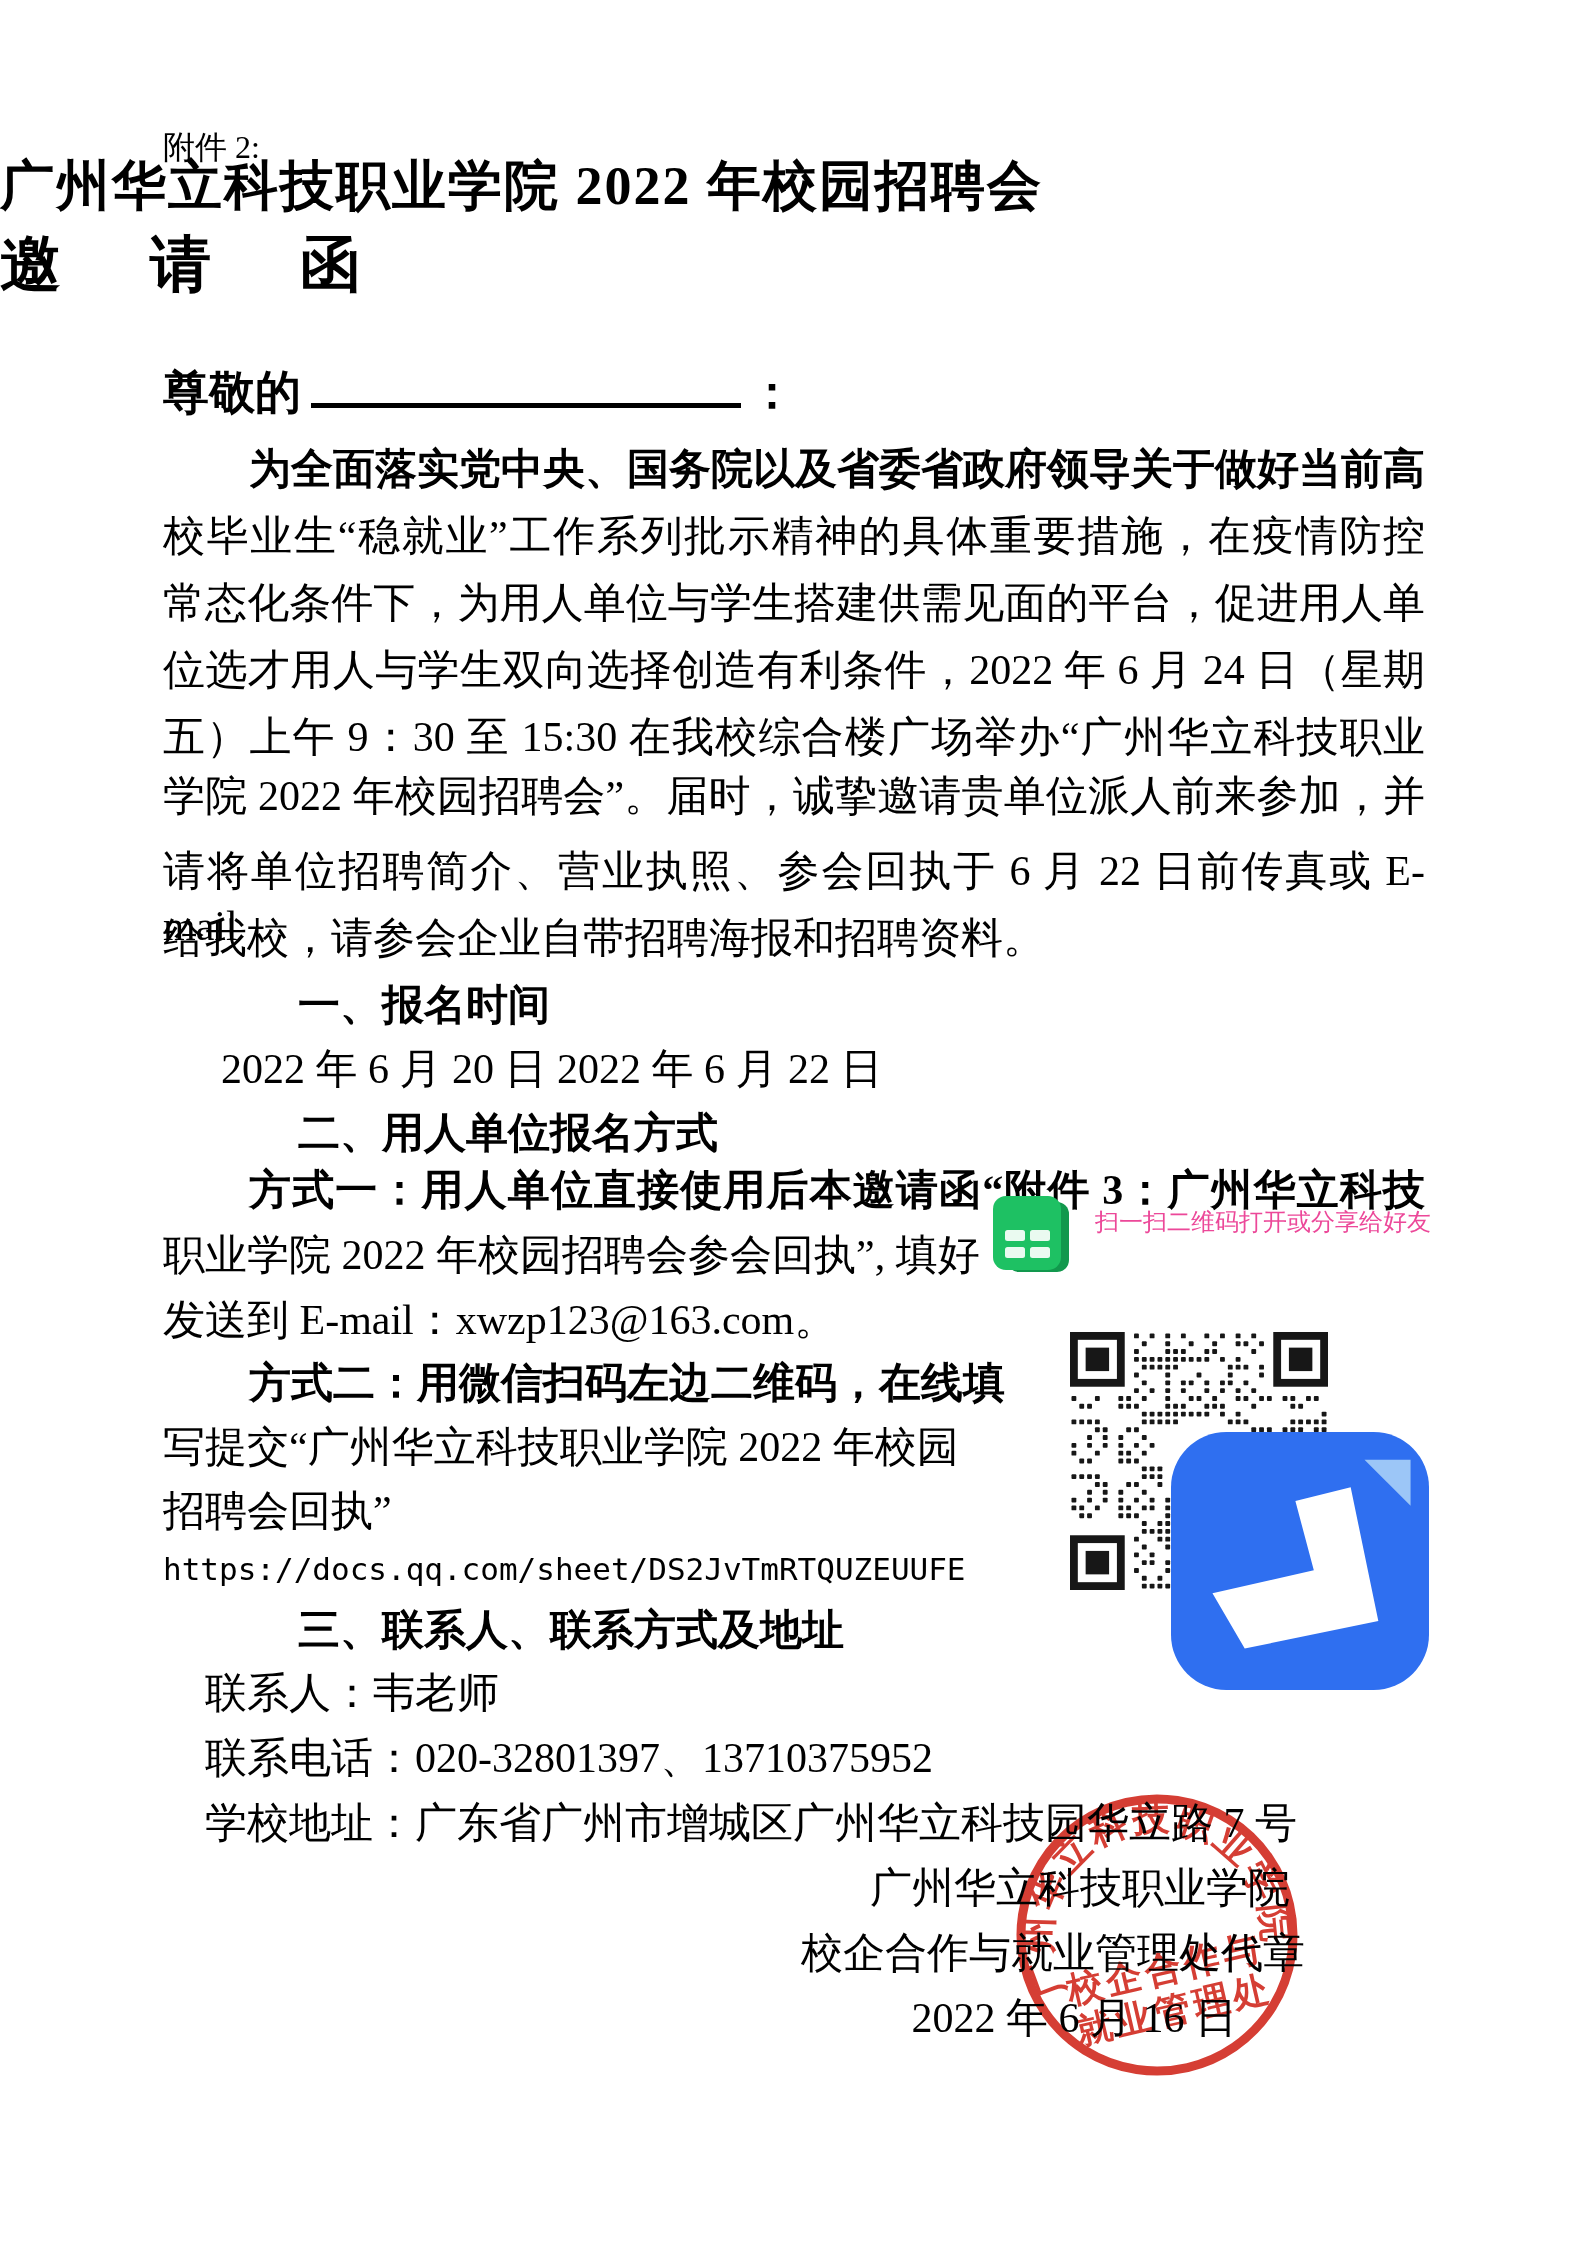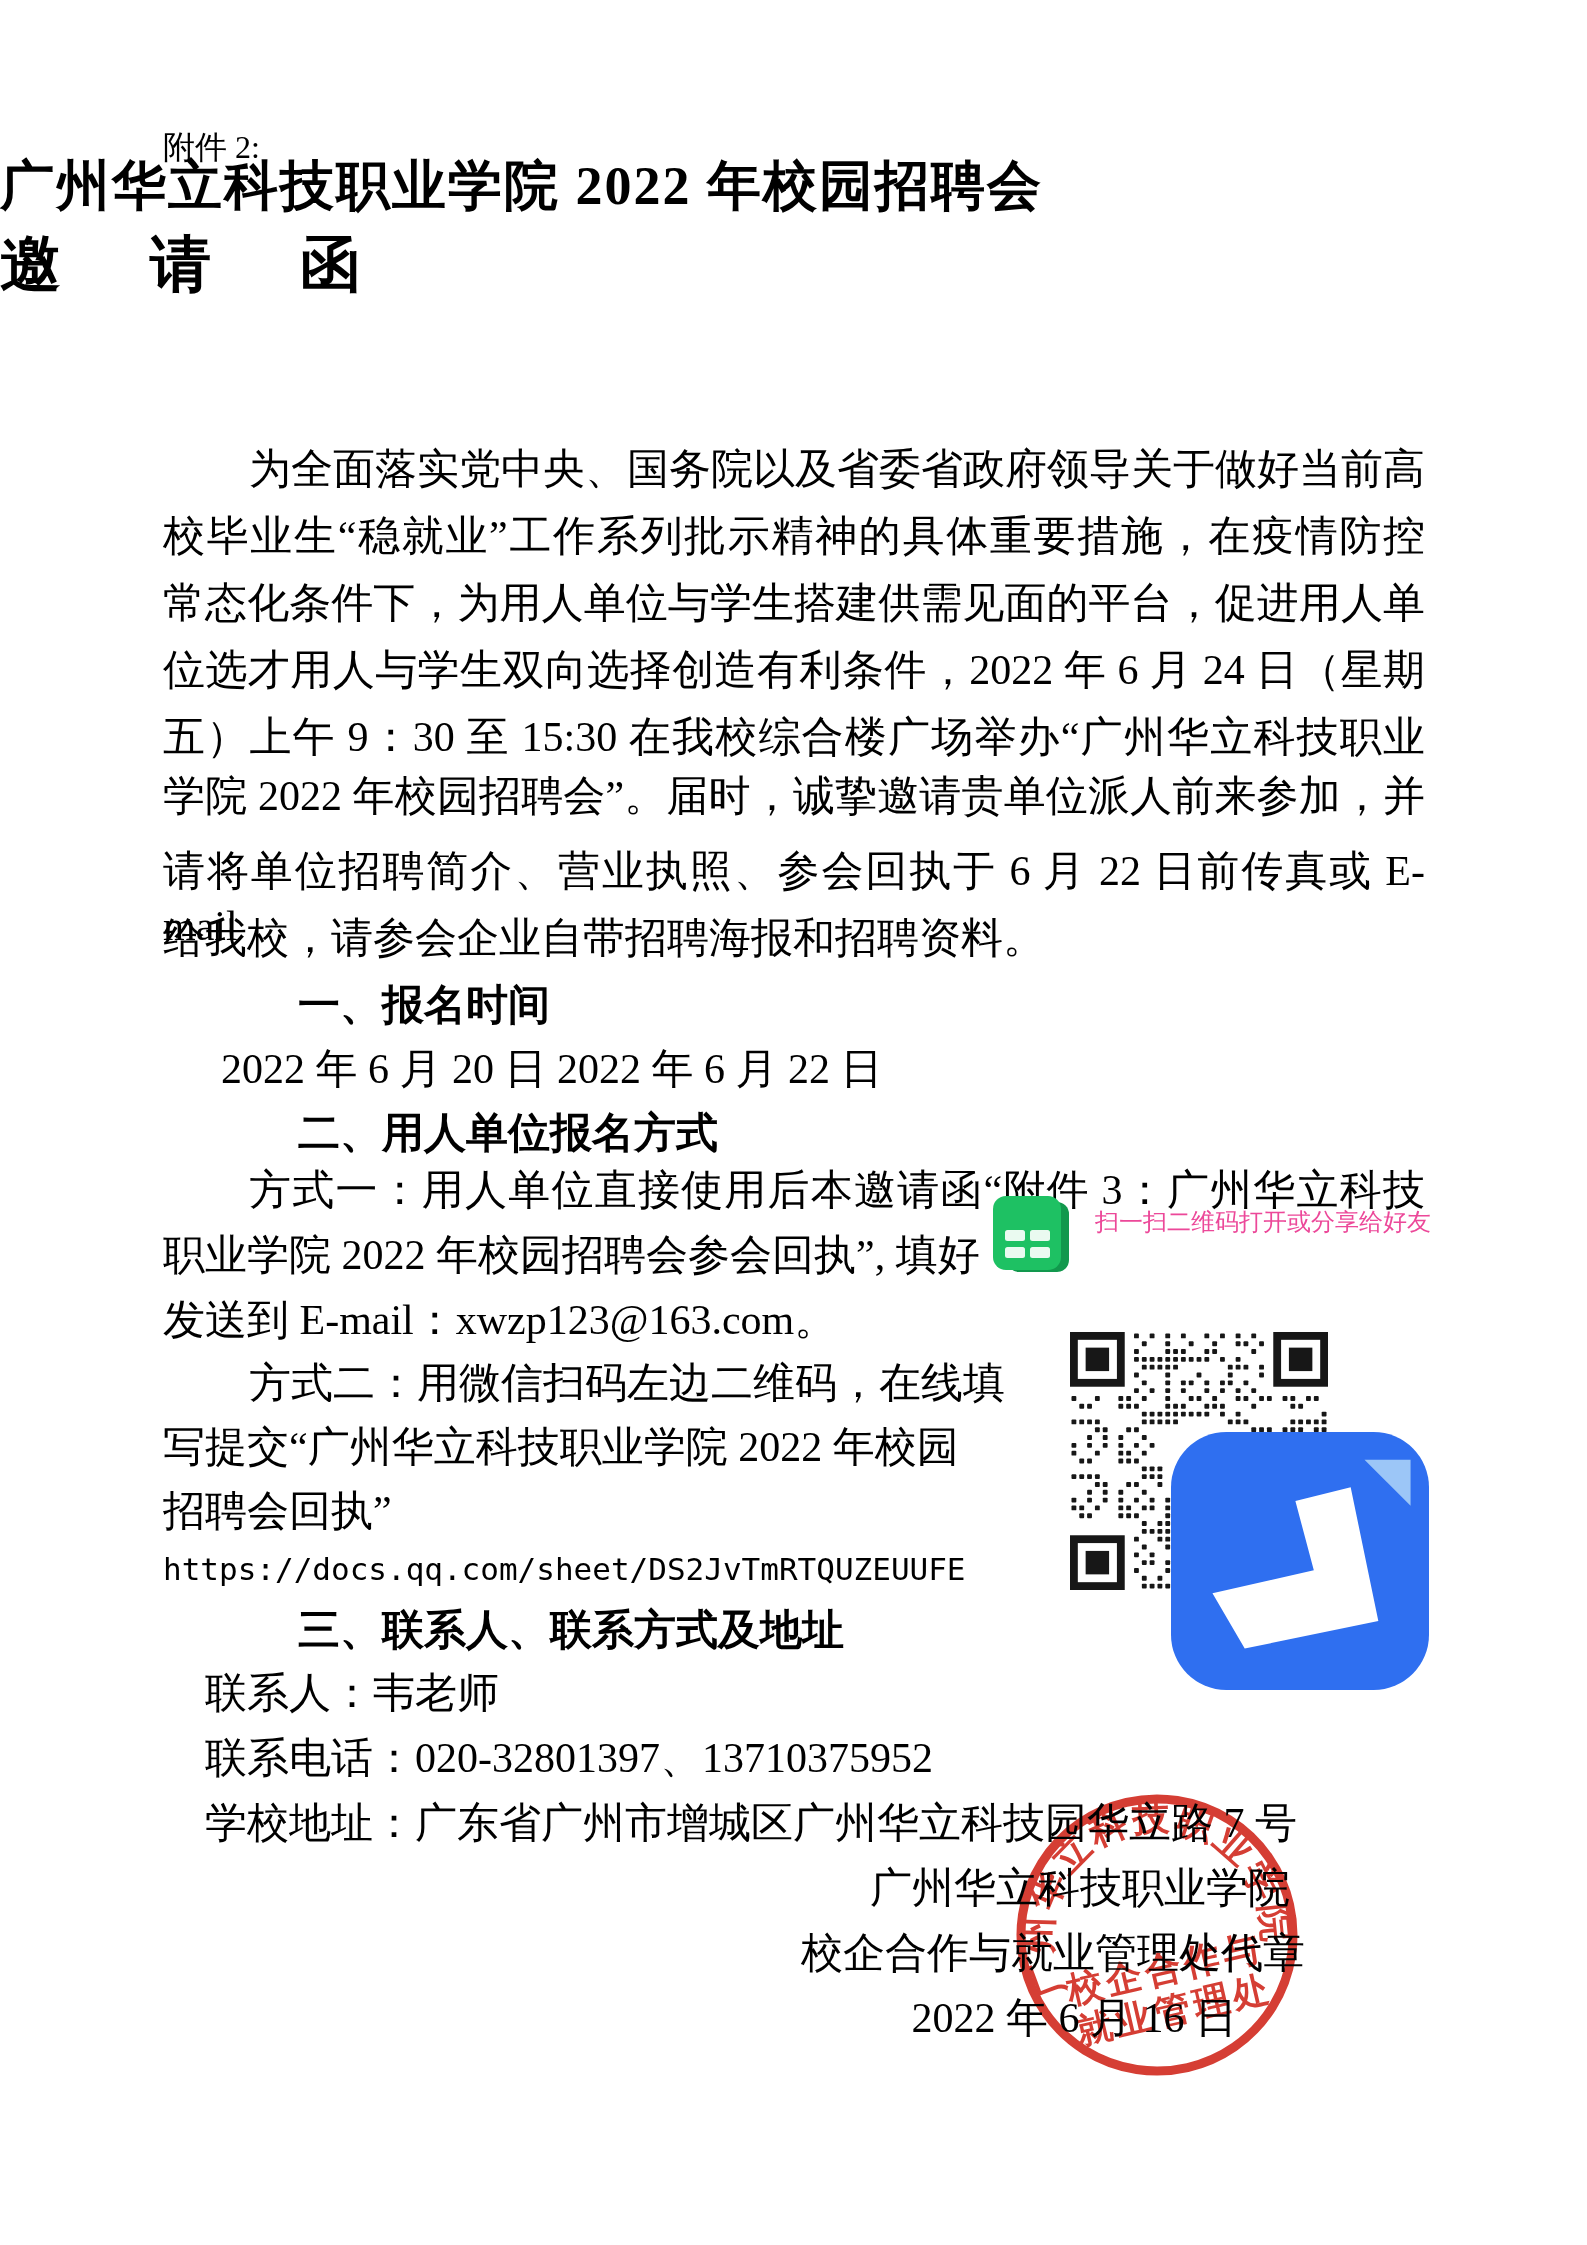--- a/index.html
+++ b/index.html
@@ -3,21 +3,21 @@
 <meta charset="utf-8">
 <style>
   html,body{margin:0;padding:0;background:#ffffff;}
   .page{position:relative;width:1587px;height:2245px;background:#fff;overflow:hidden;
         font-family:"Liberation Serif","DejaVu Serif",serif;color:#000;}
   .abs{position:absolute;}
   .line{position:absolute;left:163px;width:1262px;font-size:42px;line-height:1.3;
         white-space:nowrap;box-sizing:border-box;}
   .just{white-space:normal;text-align:justify;text-align-last:justify;}
   .bold{font-weight:bold;}
-  .ind2{padding-left:86px;}
+  .ind2{padding-left:86px;font-weight:bold;}
   .ind-head{padding-left:135px;}
   .ind-date{padding-left:58px;}
   .ind-contact{padding-left:42px;}
   .center{left:0;width:1587px;text-align:left;}
   .title{font-size:54px;font-weight:bold;letter-spacing:2px;}
   .title2{font-size:61px;font-weight:bold;letter-spacing:14px;}
   .salutation{font-size:46px;font-weight:bold;}
   .blank{display:inline-block;width:430px;border-bottom:5px solid #000;margin:0 8px 0 10px;}
   .url{font-family:"DejaVu Sans Mono","Liberation Mono",monospace;font-size:31px;letter-spacing:0;}
   .sig{position:absolute;font-size:42px;white-space:nowrap;}
@@ -37,20 +37,23 @@
 </style>
 </head>
 <body>
 
 <div class="page">
 
   <div class="abs" style="left:163px;top:126px;font-size:32px;">附件 2:</div>
   <div class="abs center title" style="top:150px;">广州华立科技职业学院 2022 年校园招聘会</div>
   <div class="abs center title2" style="top:224px;">邀　请　函</div>
 
+  <div class="abs salutation" style="left:163px;top:362px;">
+    <span>尊敬的</span><span class="blank"></span><span>：</span>
+  </div>
 
   <div class="line just ind2" style="top:442px;">为全面落实党中央、国务院以及省委省政府领导关于做好当前高</div>
   <div class="line just" style="top:509px;">校毕业生“稳就业”工作系列批示精神的具体重要措施，在疫情防控</div>
   <div class="line just" style="top:576px;">常态化条件下，为用人单位与学生搭建供需见面的平台，促进用人单</div>
   <div class="line just" style="top:643px;">位选才用人与学生双向选择创造有利条件，2022 年 6 月 24 日（星期</div>
   <div class="line just" style="top:710px;">五）上午 9：30 至 15:30 在我校综合楼广场举办“广州华立科技职业</div>
   <div class="line just" style="top:769px;">学院 2022 年校园招聘会”。届时，诚挚邀请贵单位派人前来参加，并</div>
   <div class="line just" style="top:844px;">请将单位招聘简介、营业执照、参会回执于 6 月 22 日前传真或 E-mail</div>
   <div class="line" style="top:911px;">给我校，请参会企业自带招聘海报和招聘资料。</div>
 

